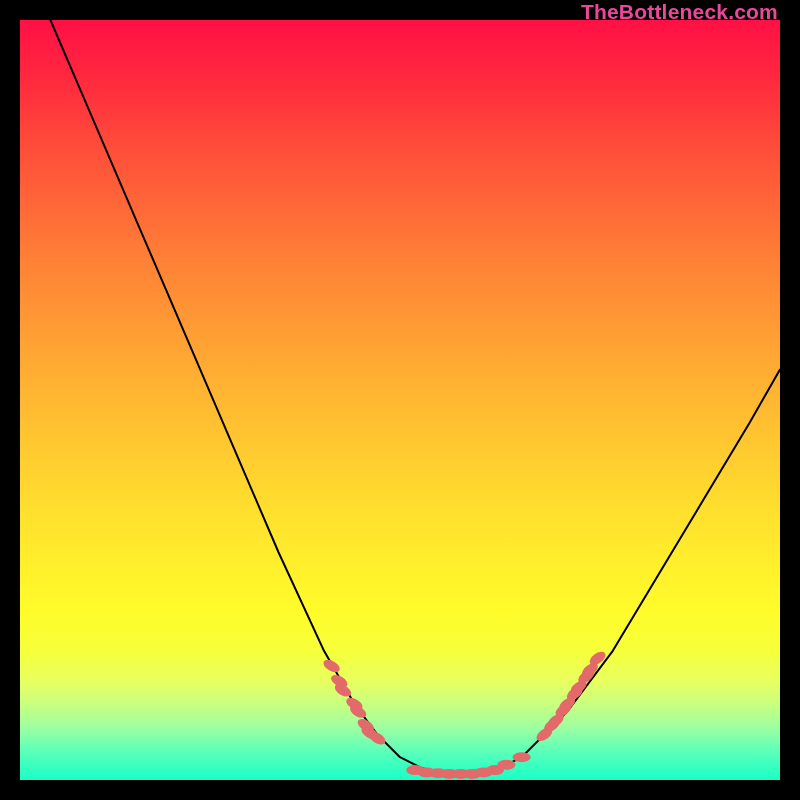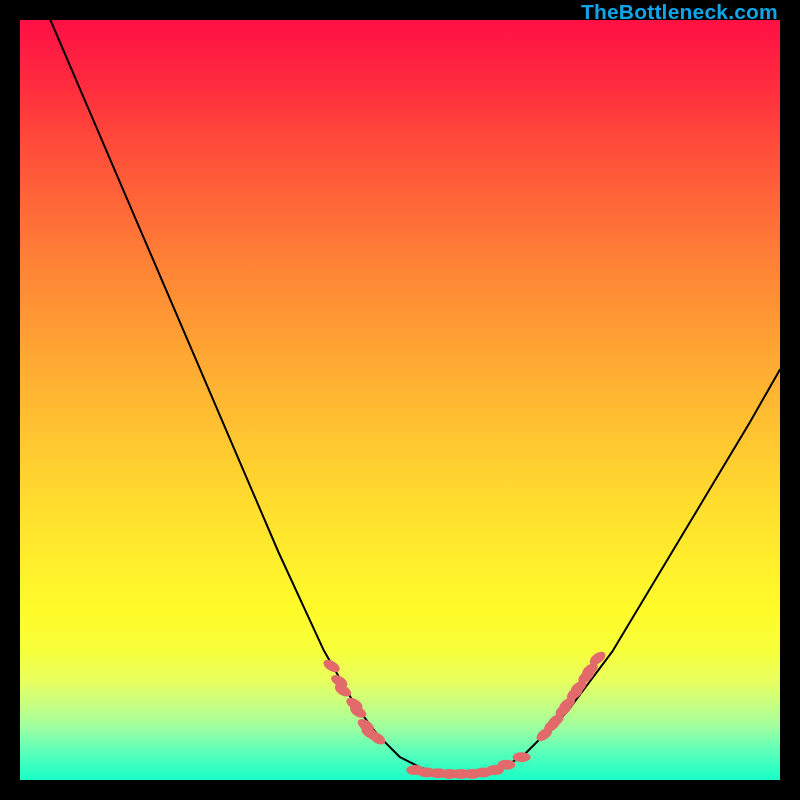--- a/index.html
+++ b/index.html
@@ -36,21 +36,21 @@
       #18ffc8 100%
     );
   }
   .watermark {
     position: absolute;
     top: 0px;
     right: 22px;
     font-family: Arial, Helvetica, sans-serif;
     font-size: 21px;
     font-weight: bold;
-    color: #0ea5e9;
+    color: #ec4899;
     letter-spacing: 0.2px;
     user-select: none;
   }
   svg.plot {
     position: absolute;
     left: 20px;
     top: 20px;
     width: 760px;
     height: 760px;
     overflow: visible;

